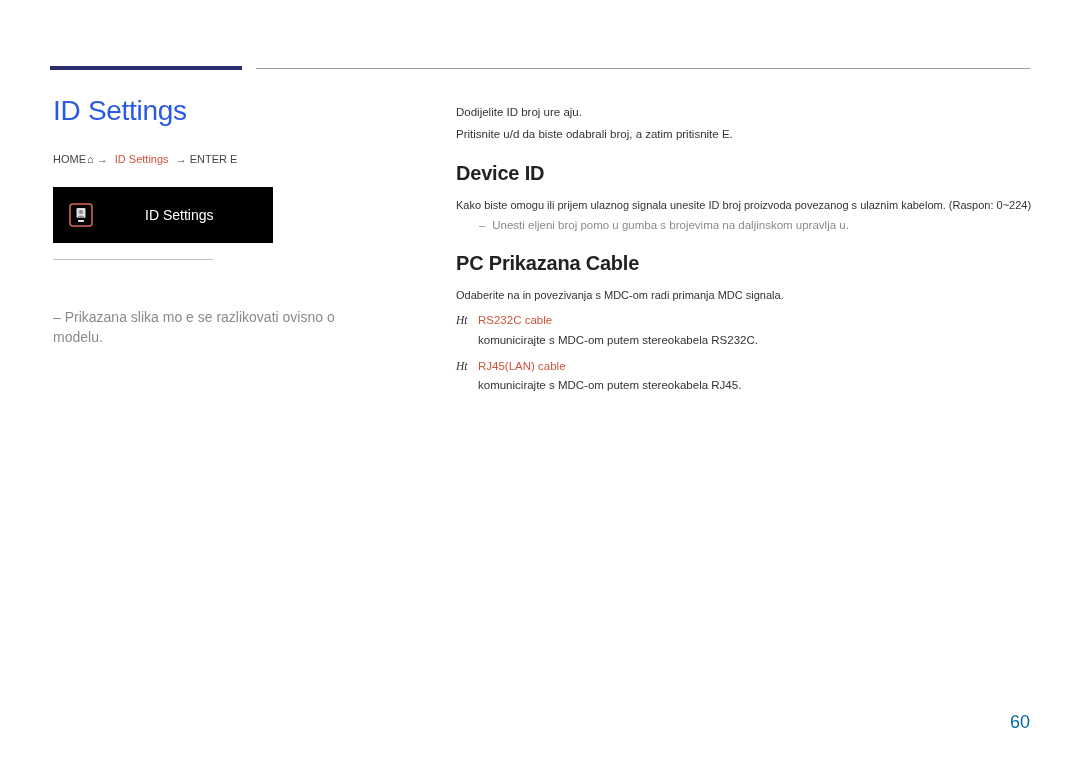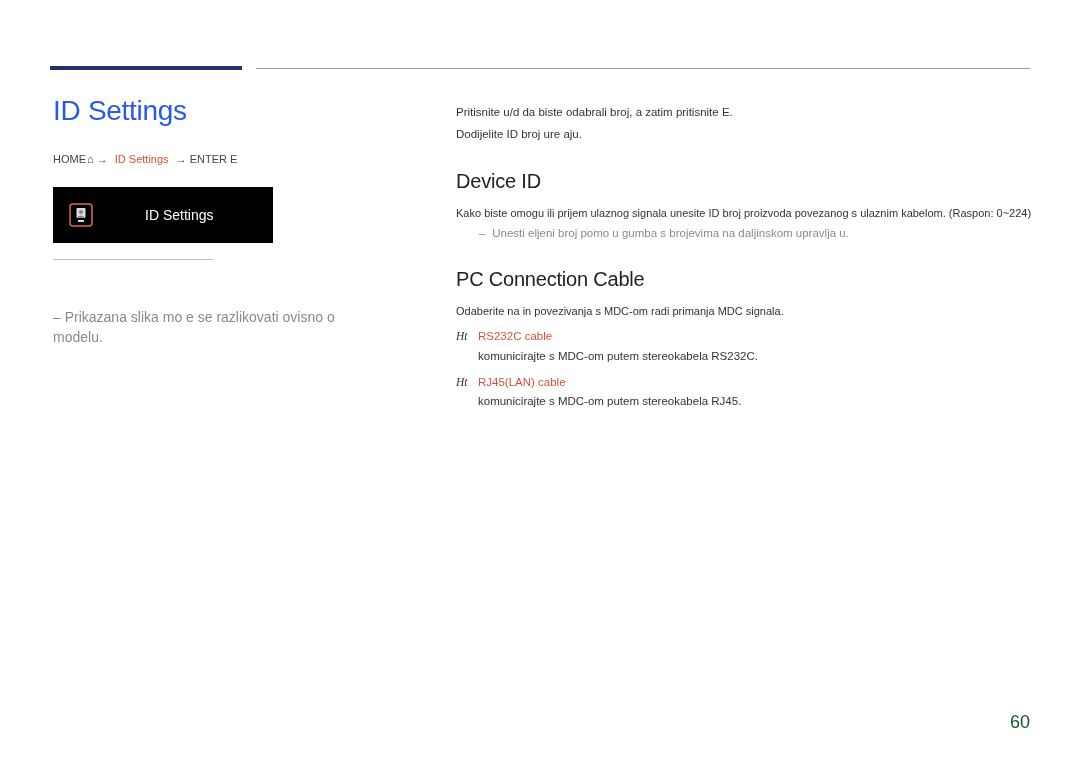--- a/index.html
+++ b/index.html
@@ -112,23 +112,23 @@
       width: 580px;
     }
     .body-text {
       font-size: 11.5px;
       color: #333;
       line-height: 1.55;
       margin-bottom: 4px;
     }
     .section-title {
       font-size: 20px;
-      font-weight: 400;
+      font-weight: 700;
       color: #222;
-      margin-top: 26px;
+      margin-top: 18px;
       margin-bottom: 12px;
       letter-spacing: -0.2px;
     }
     .sub-para {
       font-size: 11px;
       color: #333;
       line-height: 1.5;
     }
     .sub-bullet {
       font-size: 11.5px;
@@ -166,21 +166,21 @@
     .opt-desc {
       display: block;
       color: #333;
       margin-top: 2px;
     }
     .page-number {
       position: absolute;
       right: 50px;
       bottom: 30px;
       font-size: 18px;
-      color: #14532d;
+      color: #0369a1;
     }
   </style>
 </head>
 <body>
 
 <div class="page-rule">
   <div class="thick-bar"></div>
   <div class="thin-line"></div>
 </div>
 
@@ -209,31 +209,31 @@
   </div>
 
   <div class="thin-divider"></div>
   <div class="footnote">
     <span>–</span>
     <span>Prikazana slika mo e se razlikovati ovisno o modelu.</span>
   </div>
 </div>
 
 <div class="right-col">
+  <p class="body-text">Dodijelite ID broj ure aju.</p>
   <p class="body-text">Pritisnite u/d da biste odabrali broj, a zatim pritisnite E.</p>
-  <p class="body-text">Dodijelite ID broj ure aju.</p>
 
   <h2 class="section-title">Device ID</h2>
   <p class="sub-para">Kako biste omogu ili prijem ulaznog signala unesite ID broj proizvoda povezanog s ulaznim kabelom. (Raspon: 0~224)</p>
   <p class="sub-bullet">
     <span class="dash">–</span>
     <span>Unesti  eljeni broj pomo u gumba s brojevima na daljinskom upravlja u.</span>
   </p>
 
-  <h2 class="section-title">PC Connection Cable</h2>
+  <h2 class="section-title">PC Prikazana Cable</h2>
   <p class="sub-para">Odaberite na in povezivanja s MDC-om radi primanja MDC signala.</p>
 
   <div class="opt-list">
     <div class="opt-item">
       <span class="opt-bullet">Ht</span>
       <span class="opt-name">RS232C cable</span>
       <span class="opt-desc">komunicirajte s MDC-om putem stereokabela RS232C.</span>
     </div>
     <div class="opt-item">
       <span class="opt-bullet">Ht</span>

